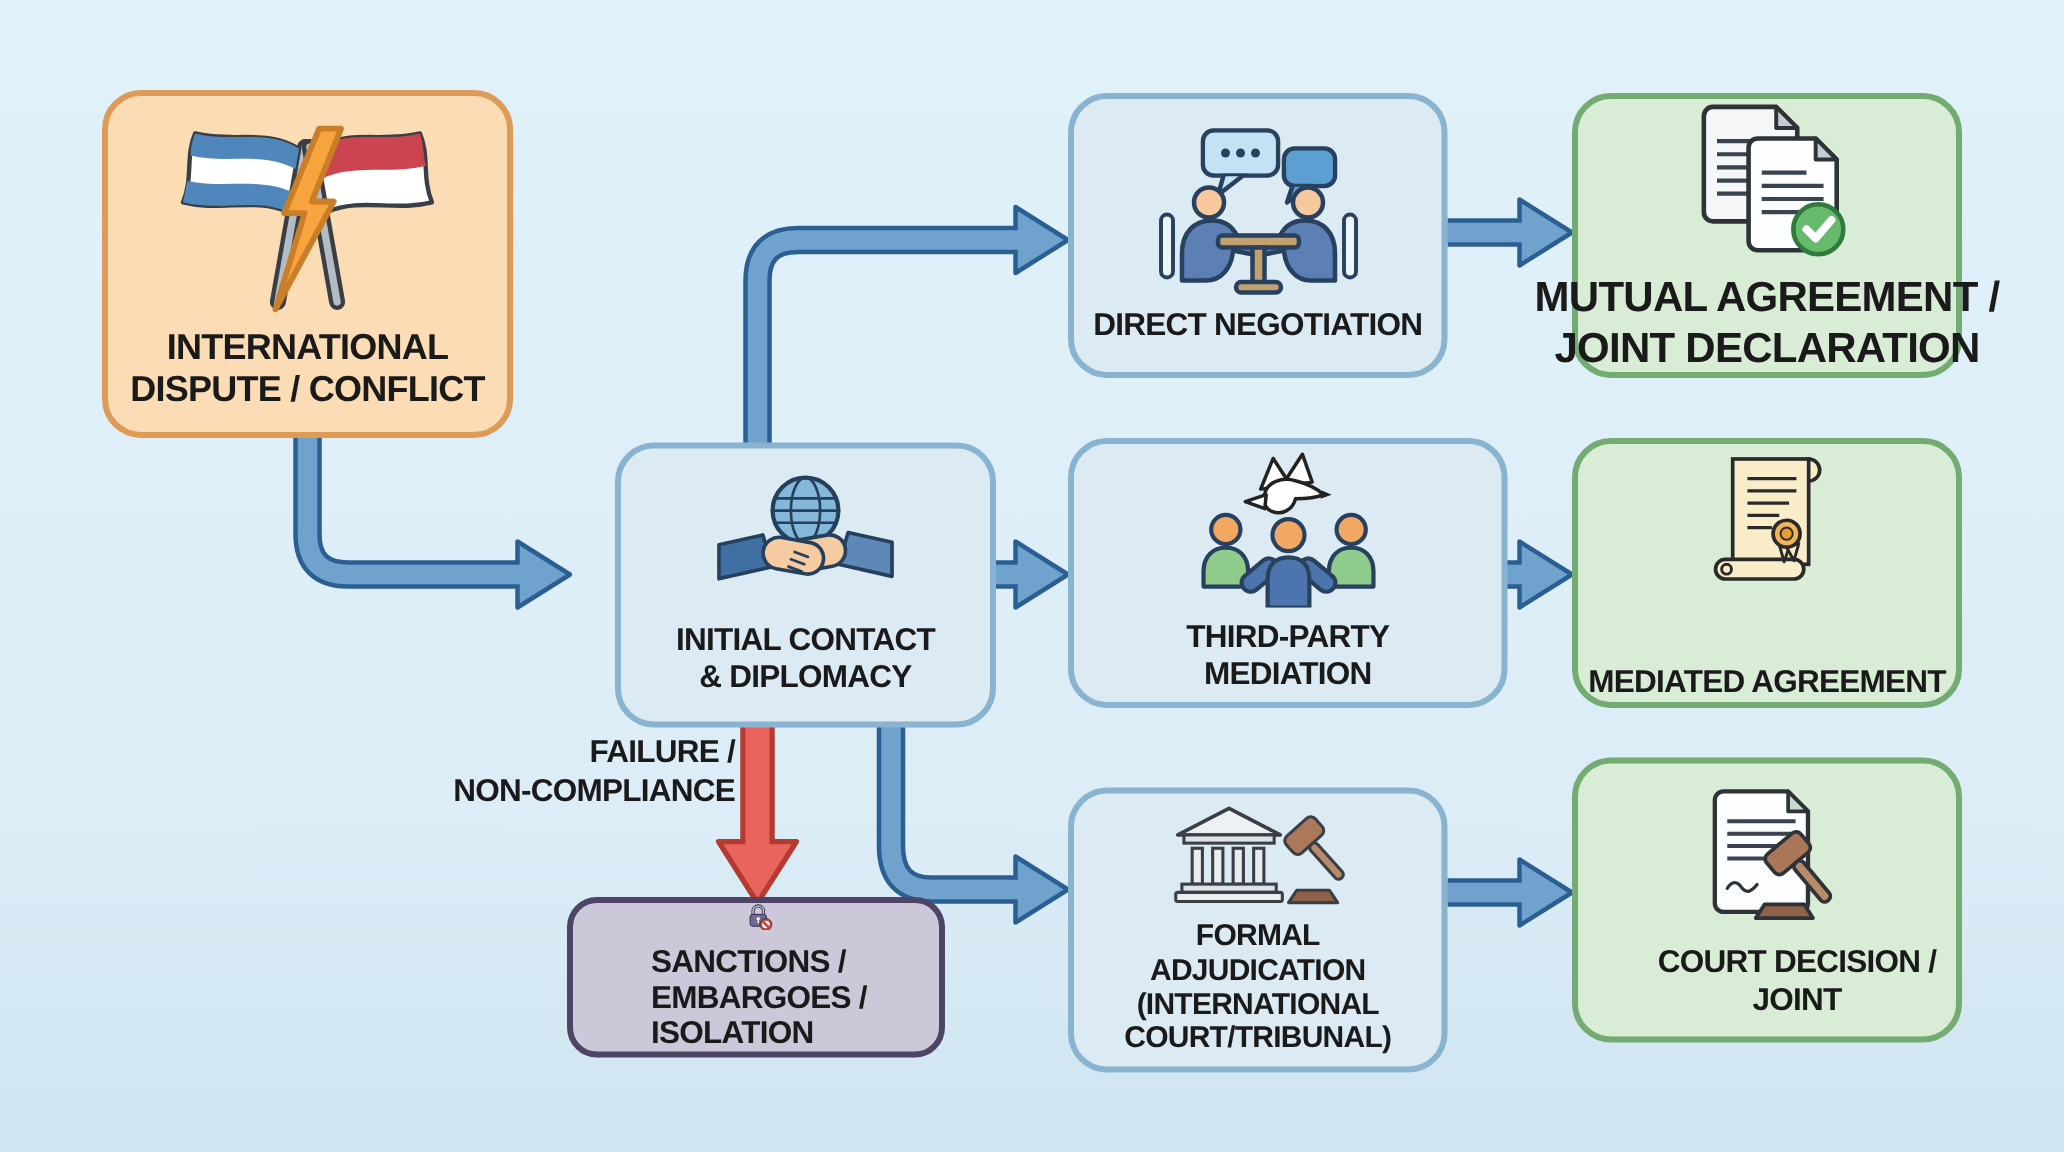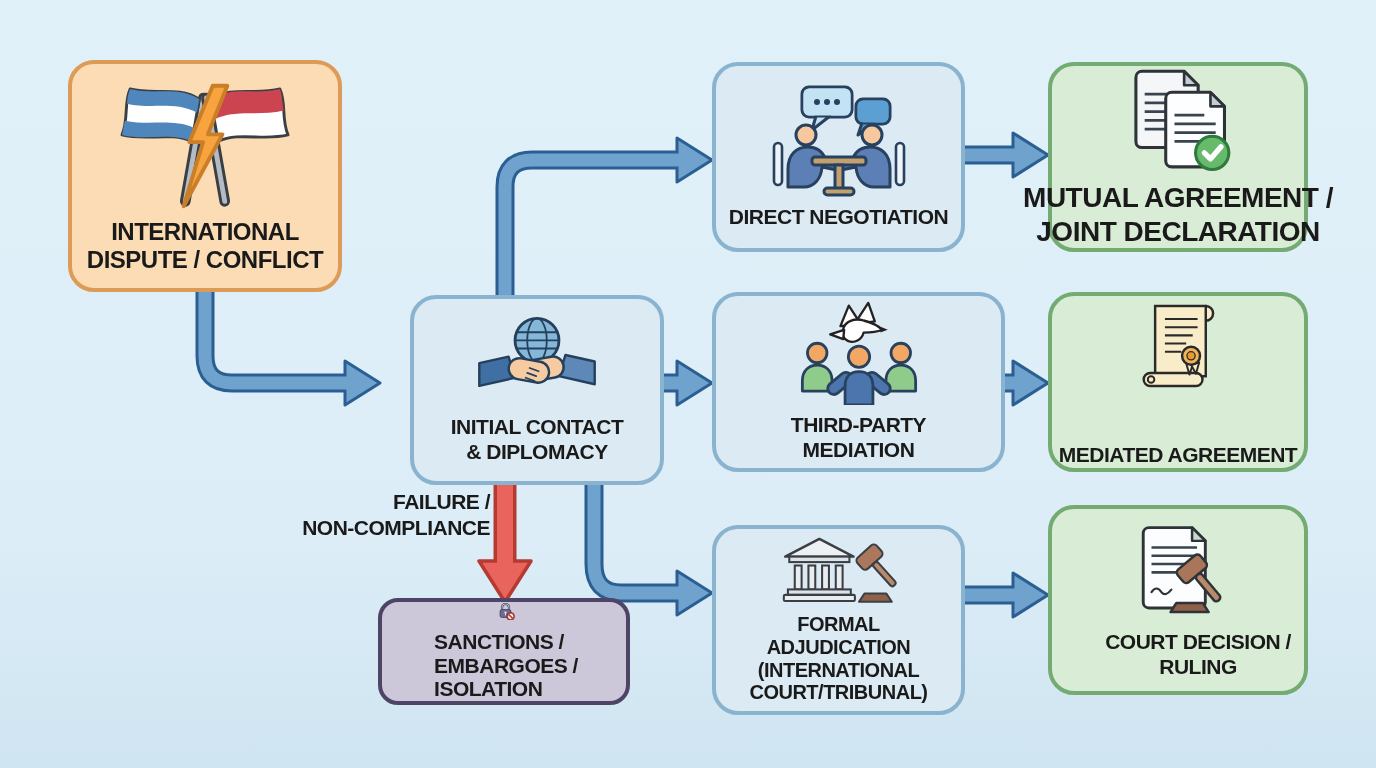--- a/index.html
+++ b/index.html
@@ -289,21 +289,21 @@
       <g>
         <g transform="rotate(-40 92 70)">
           <rect x="74" y="44" width="36" height="20" rx="5" fill="#a9765a" stroke="#2e3338" stroke-width="3"></rect>
           <rect x="88" y="64" width="9" height="40" rx="4" fill="#b98a6a" stroke="#2e3338" stroke-width="3"></rect>
         </g>
         <polygon points="56,110 102,110 95,99 63,99" fill="#8f6148" stroke="#2e3338" stroke-width="3" stroke-linejoin="round"></polygon>
       </g>
     </svg>
     <div class="lbl">
       <span class="ln">COURT DECISION /</span>
-      <span class="ln">RULING</span>
+      <span class="ln">JOINT</span>
     </div>
   </div>
 
   <div class="node n-sanctions">
     <svg width="82" height="82" viewBox="0 0 112 112">
       <g>
         <path d="M32,52 V34 C32,20 42,12 53,12 C64,12 74,20 74,34 V52" fill="none" stroke="#2f2b45" stroke-width="13" stroke-linecap="round"></path>
         <path d="M32,52 V34 C32,20 42,12 53,12 C64,12 74,20 74,34 V52" fill="none" stroke="#bcc3cf" stroke-width="6.5" stroke-linecap="round"></path>
         <rect x="20" y="46" width="66" height="48" rx="11" fill="#6f6a96" stroke="#2f2b45" stroke-width="4"></rect>
         <circle cx="53" cy="64" r="7" fill="#edeff4"></circle>

